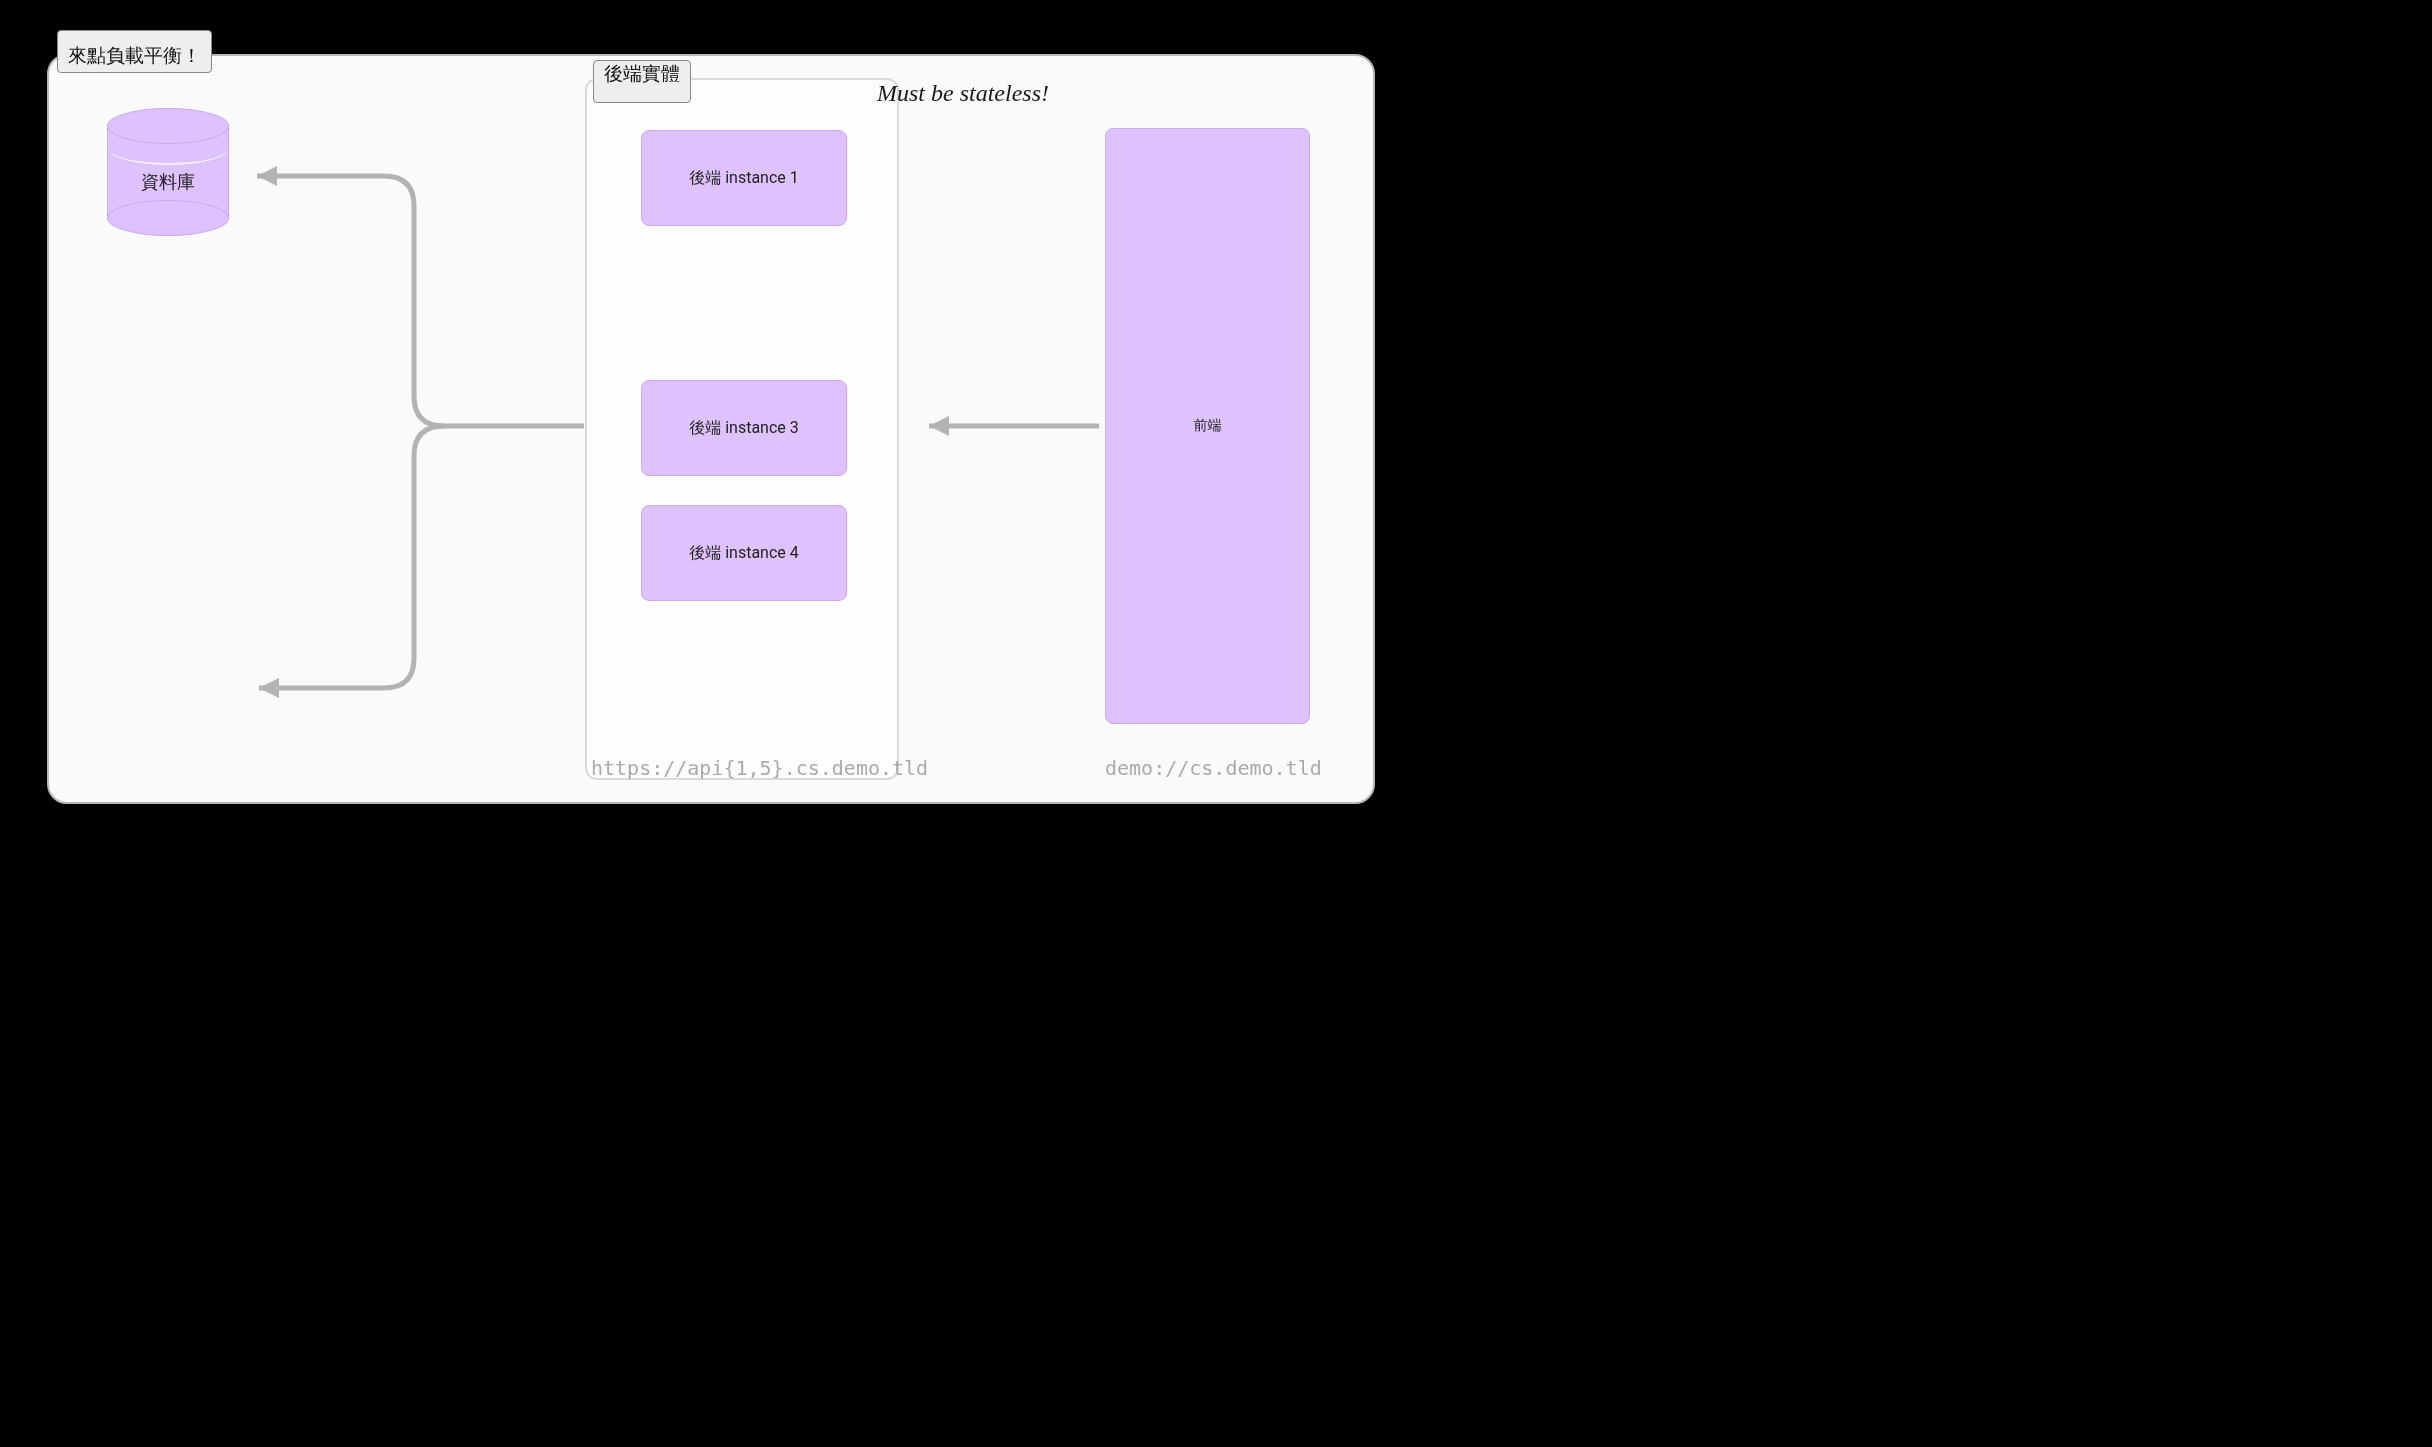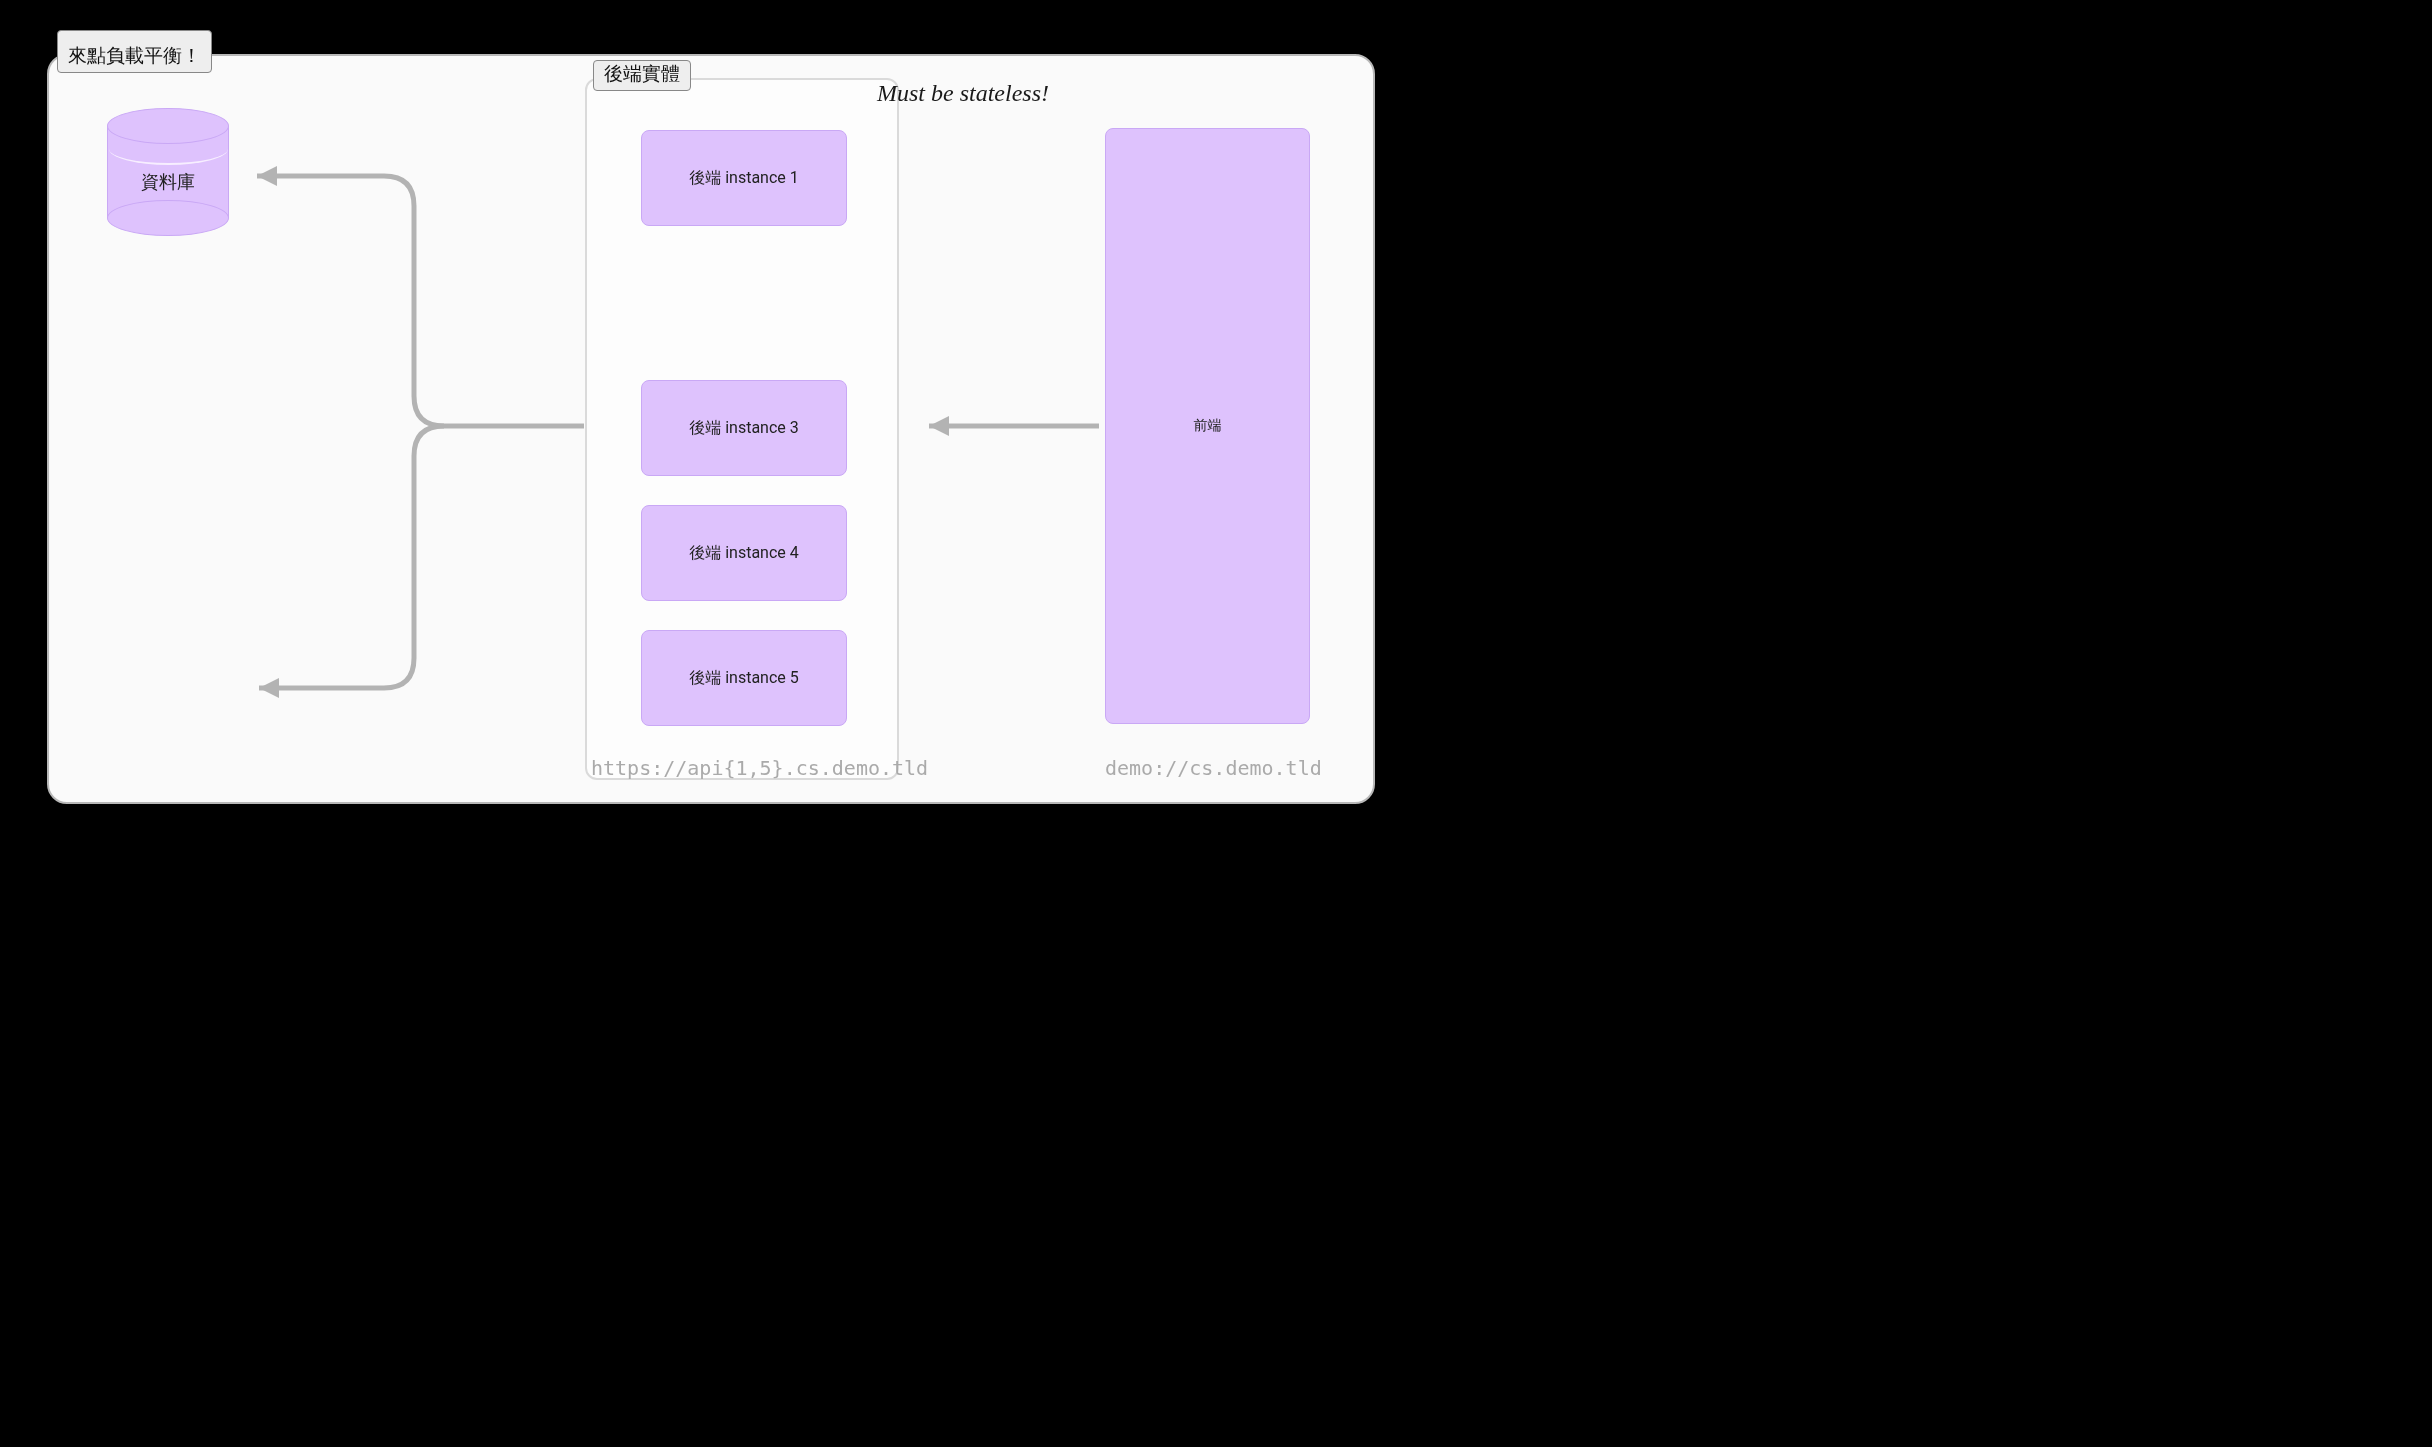--- a/index.html
+++ b/index.html
@@ -59,21 +59,21 @@
     box-sizing: border-box;
   }
 
   .backend-frame-label {
     position: absolute;
     left: 6px;
     top: -20px;
     background: #eeeeee;
     border: 1.5px solid #888;
     border-radius: 4px;
-    padding: 2px 10px 4px 10px;
+    padding: 2px 10px 16px 10px;
     font-size: 19px;
     color: #111;
     line-height: 1.2;
   }
 
   .instance {
     position: absolute;
     left: 54px;
     width: 206px;
     height: 96px;
@@ -266,23 +266,20 @@
 
       <div class="instance" style="top:50px;">
         <span>後端 instance 1</span>
       </div>
       <div class="instance" style="top:300px;">
         <span>後端 instance 3</span>
       </div>
       <div class="instance" style="top:425px;">
         <span>後端 instance 4</span>
       </div>
-      <div class="instance" style="top:550px;">
-        <span>後端 instance 5</span>
-      </div>
     </div>
 
     <div class="frontend-box">
       <span>前端</span>
     </div>
 
     <div class="url-label" style="left:542px;">https://api{1,5}.cs.demo.tld</div>
     <div class="url-label" style="left:1056px;">demo://cs.demo.tld</div>
 
     <div class="annotation" style="left:828px; top:24px;">Must be stateless!</div>

